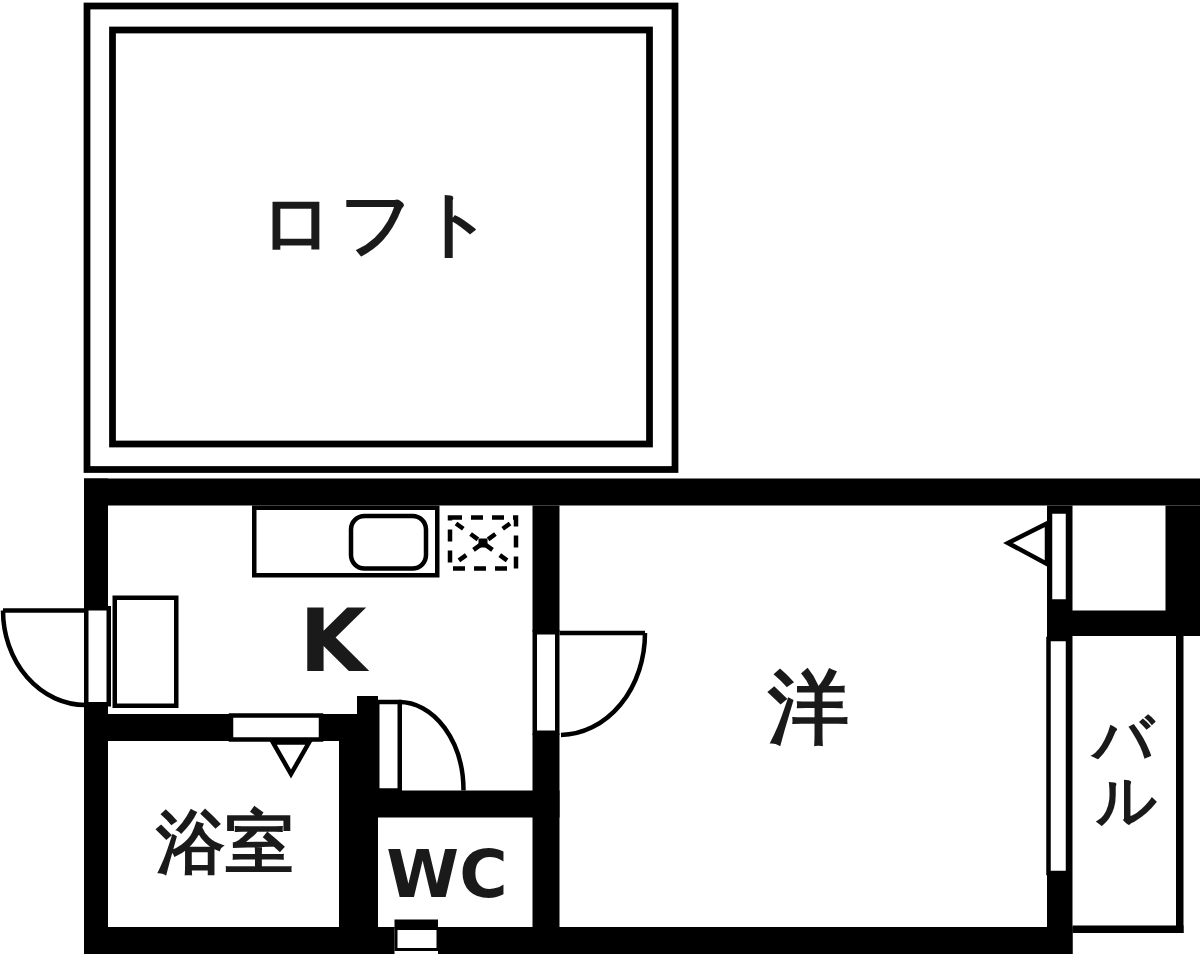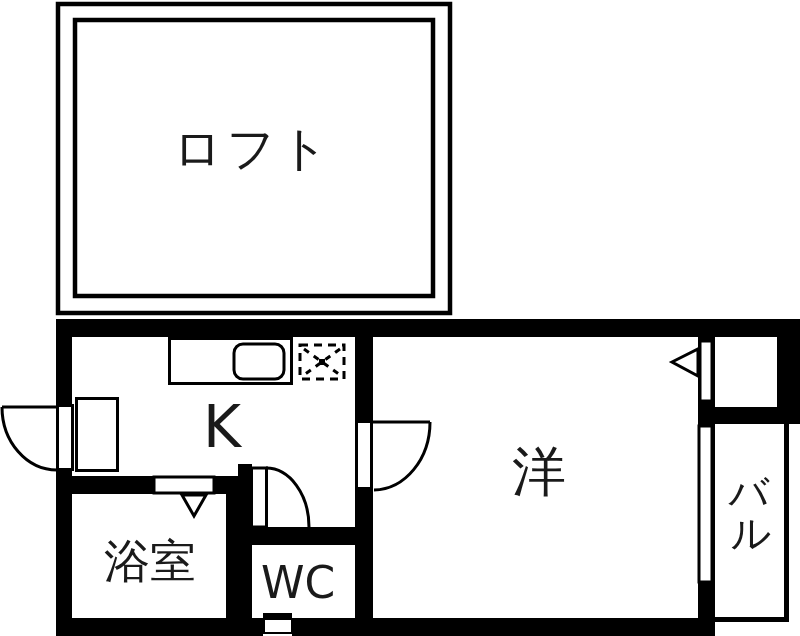--- a/index.html
+++ b/index.html
@@ -2,20 +2,21 @@
 <html><head>
 <meta charset="utf-8">
 <style>
   html,body{margin:0;padding:0;background:#ffffff;}
   .stage{
     position:relative;
     width:800px;height:636px;
     background:#ffffff;
     font-family:"DejaVu Sans","Liberation Sans",sans-serif;
     overflow:hidden;
+    font-weight:bold;
   }
   svg{display:block;}
   .wall{fill:#000000;}
   .thinline{fill:#000000;}
   .fixture{fill:#ffffff;stroke:#000000;stroke-width:3;}
   .arc{fill:none;stroke:#000000;stroke-width:3;}
   .room-label{
     fill:#1a1a1a;
     font-family:"DejaVu Sans","Liberation Sans",sans-serif;
     text-anchor:middle;

